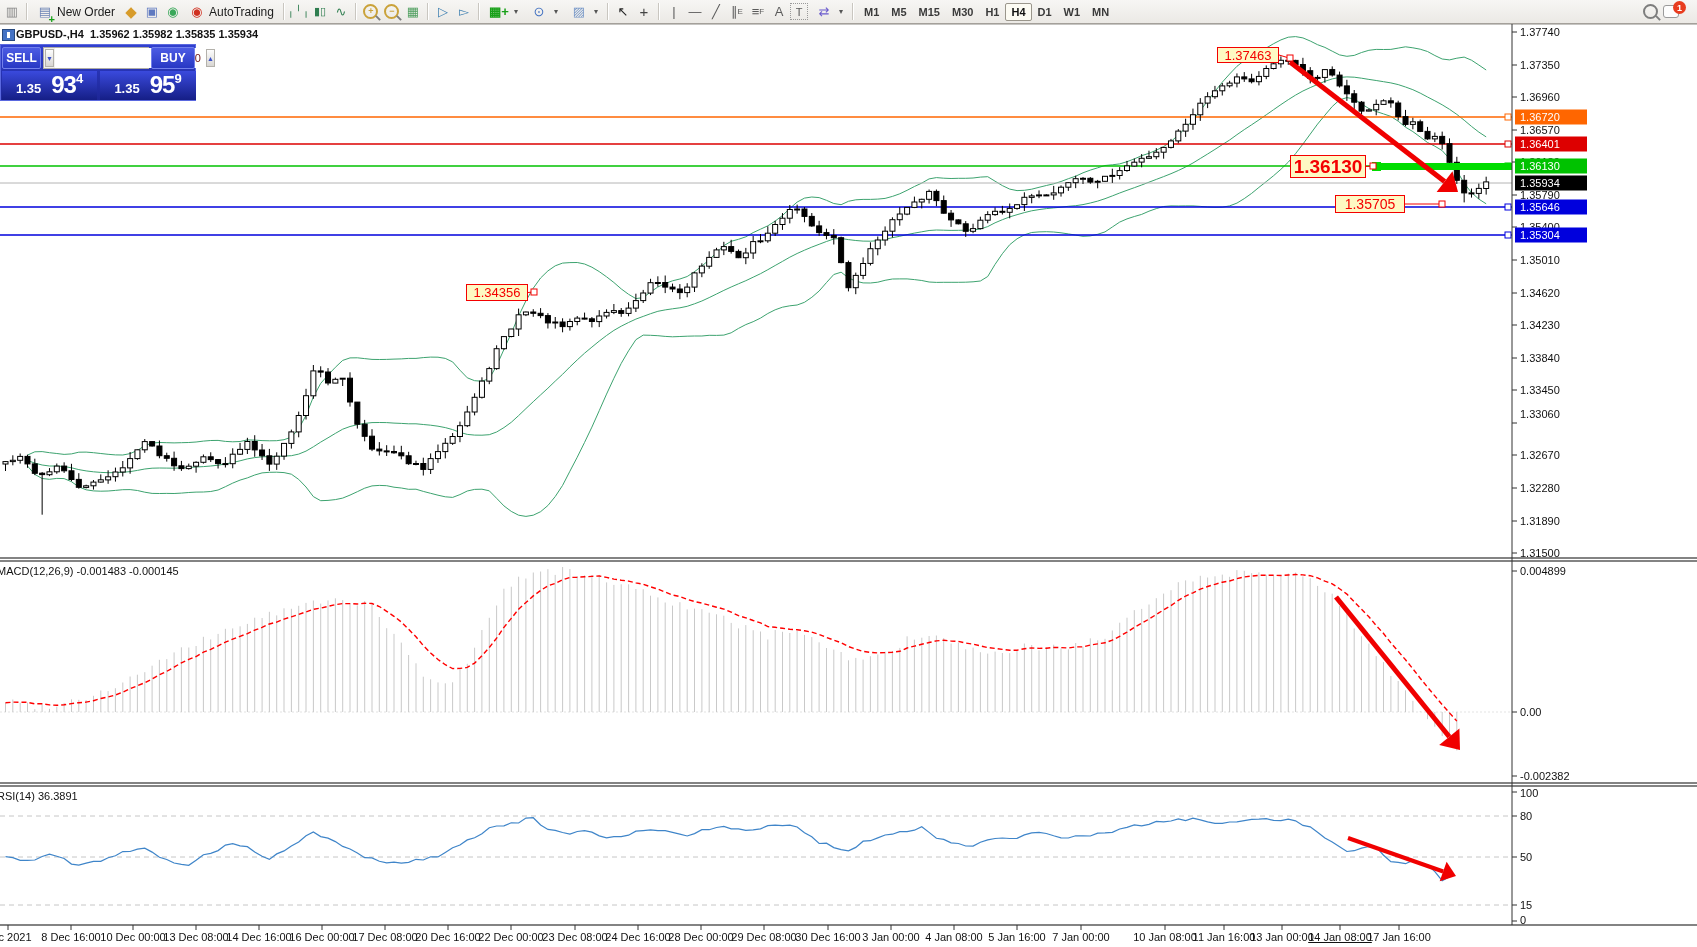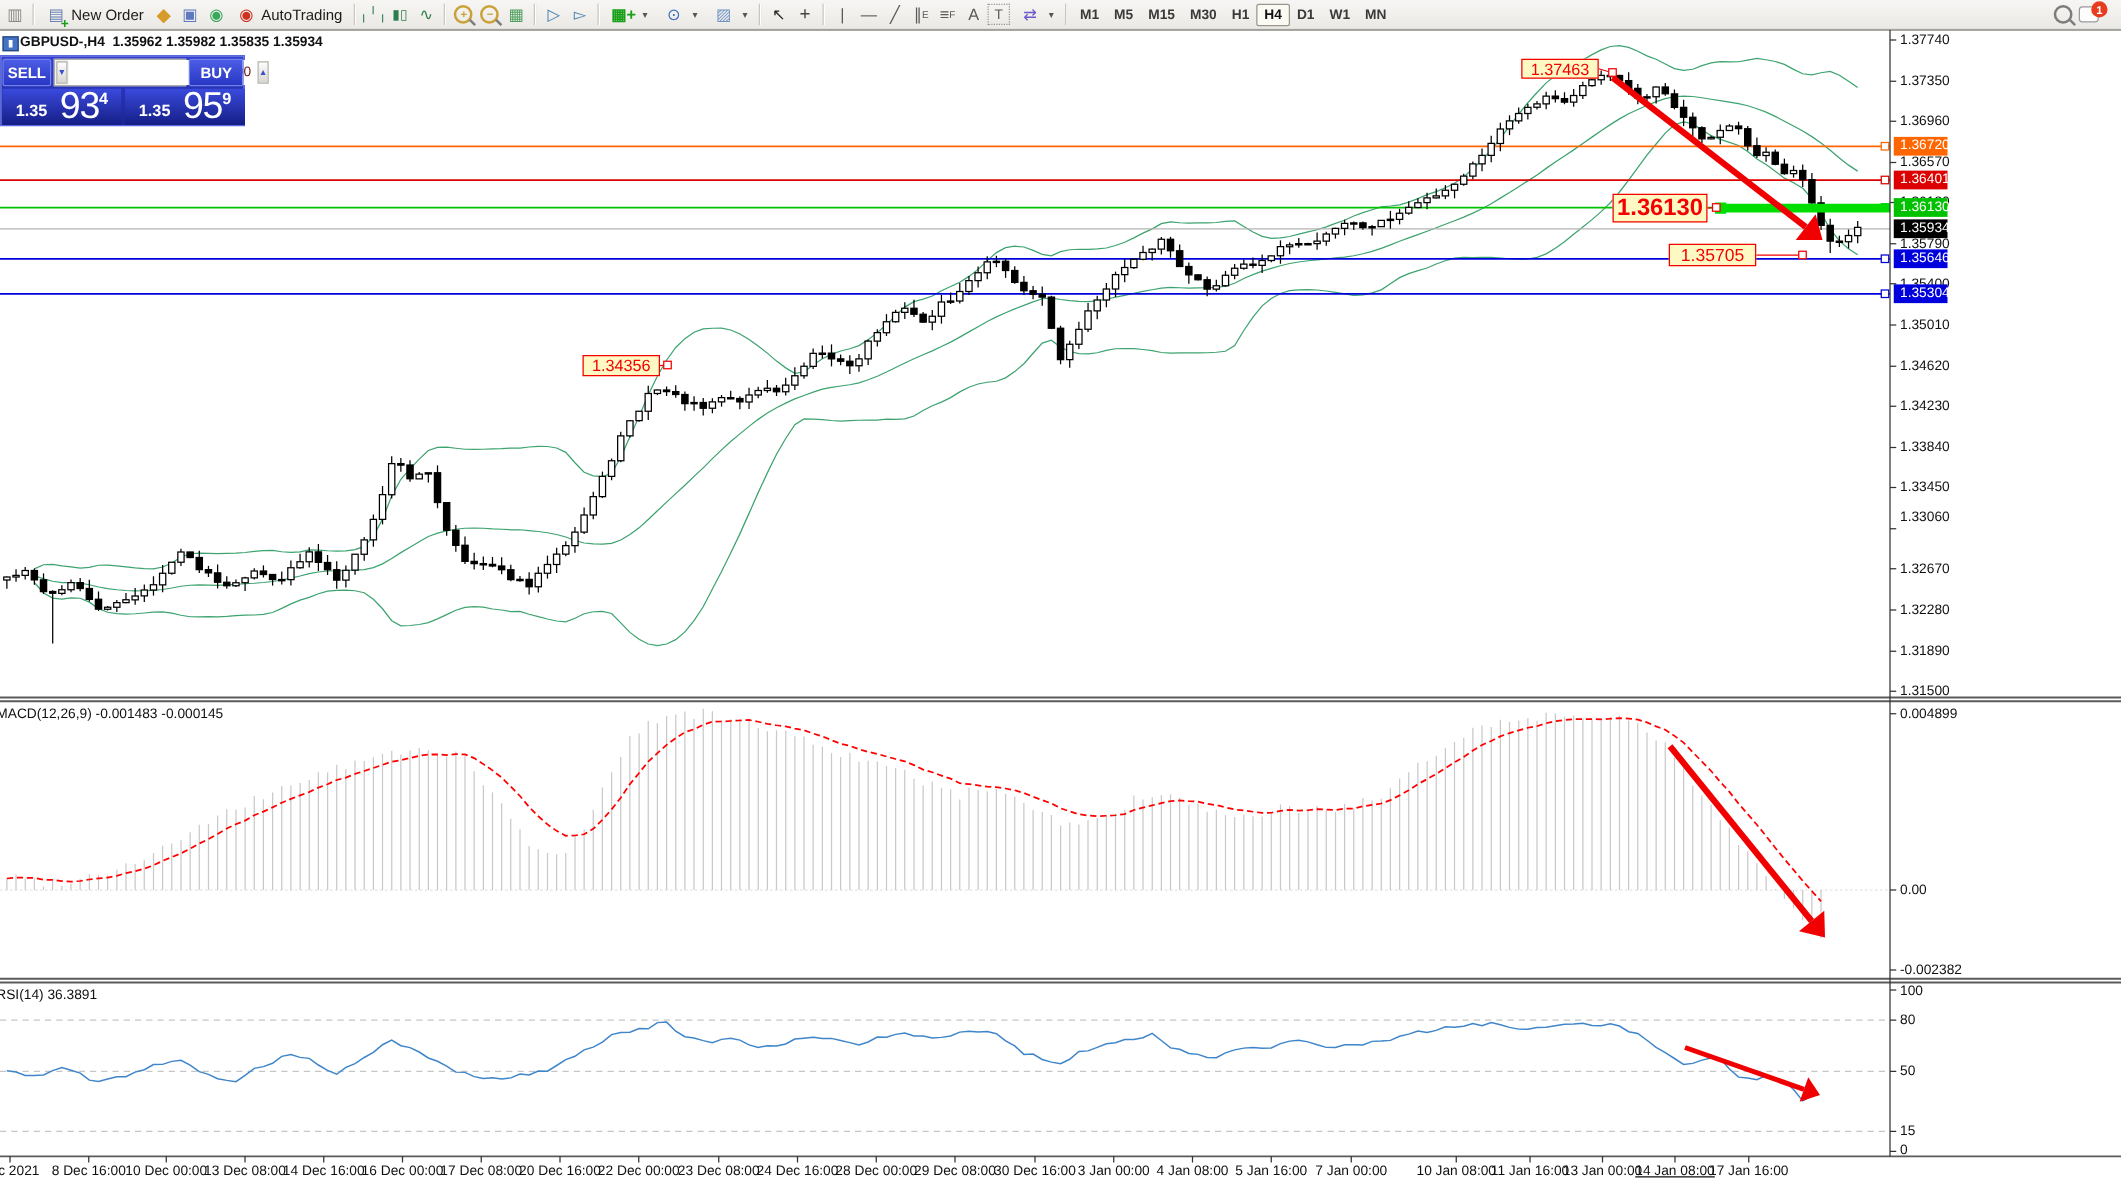--- a/index.html
+++ b/index.html
@@ -31,25 +31,25 @@
   .tpbtn{position:absolute;top:2px;height:22px;background:linear-gradient(#4c5ce4,#2838c4);border:1px solid #7280ec;
     color:#fff;font-size:12px;font-weight:700;display:flex;align-items:center;justify-content:center;border-radius:2px;box-sizing:border-box;}
   #volwrap{position:absolute;left:42px;top:2px;width:106px;height:22px;background:#f2f1ee;border:1px solid #aeaca6;
     box-sizing:border-box;display:flex;align-items:stretch;}
   .spin{width:15px;background:linear-gradient(#fdfdfd,#d8d6d2);border:1px solid #b3b1ab;color:#3a50c8;font-size:7px;
     display:flex;align-items:center;justify-content:center;margin:1px;}
   #volinput{flex:1;background:#fff;border:0;font-size:11px;color:#6e1313;text-align:right;padding:0 4px;font-family:"Liberation Sans",sans-serif;}
   .pricebox{position:absolute;top:26px;height:29px;background:linear-gradient(#3a4add,#151e86);color:#fff;
     display:flex;align-items:flex-end;justify-content:center;padding-bottom:1px;box-sizing:border-box;}
   .pp-small{font-size:13px;font-weight:700;line-height:20px;}
-  .pp-big{font-size:30px;font-weight:400;line-height:28px;letter-spacing:-1px;margin-left:10px;}
+  .pp-big{font-size:24px;font-weight:700;line-height:28px;letter-spacing:-1px;margin-left:10px;}
   .pp-sup{font-size:13px;font-weight:700;line-height:13px;align-self:flex-start;margin-top:1px;}
   
   .axlabel{position:absolute;left:1520px;font-size:11px;color:#111;transform:translateY(-50%);white-space:nowrap;}
-  .axbadge{position:absolute;left:1515px;width:43px;height:15px;transform:translateY(-50%);color:#fff;
+  .axbadge{position:absolute;left:1515px;width:72px;height:15px;transform:translateY(-50%);color:#fff;
     font-size:11px;line-height:15px;padding-left:5px;box-sizing:border-box;z-index:5;}
   .panelabel{position:absolute;font-size:11px;color:#111;white-space:nowrap;z-index:4;}
   .ann{position:absolute;border:1px solid #f40000;background:#fef9c3;color:#f40000;display:flex;align-items:center;
     justify-content:center;z-index:6;white-space:nowrap;box-sizing:border-box;}
   .tlabel{position:absolute;top:931px;font-size:11px;color:#111;transform:translateX(-50%);white-space:nowrap;}
   #chartsvg{left:0;top:0;z-index:1;}
 </style>
 </head>
 <body>
 <div id="app">

